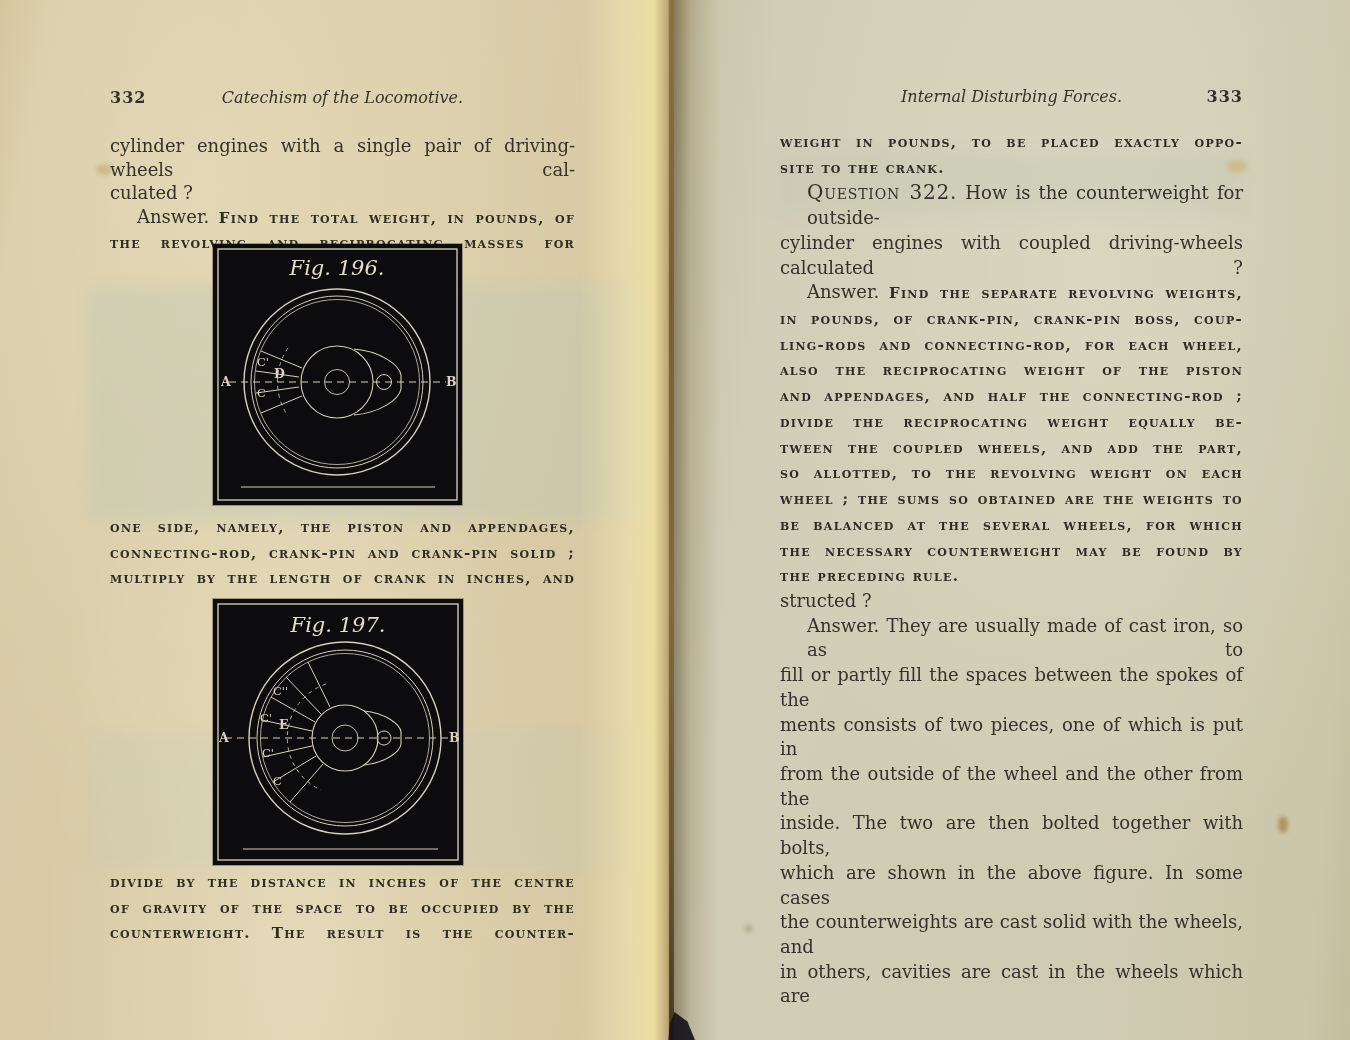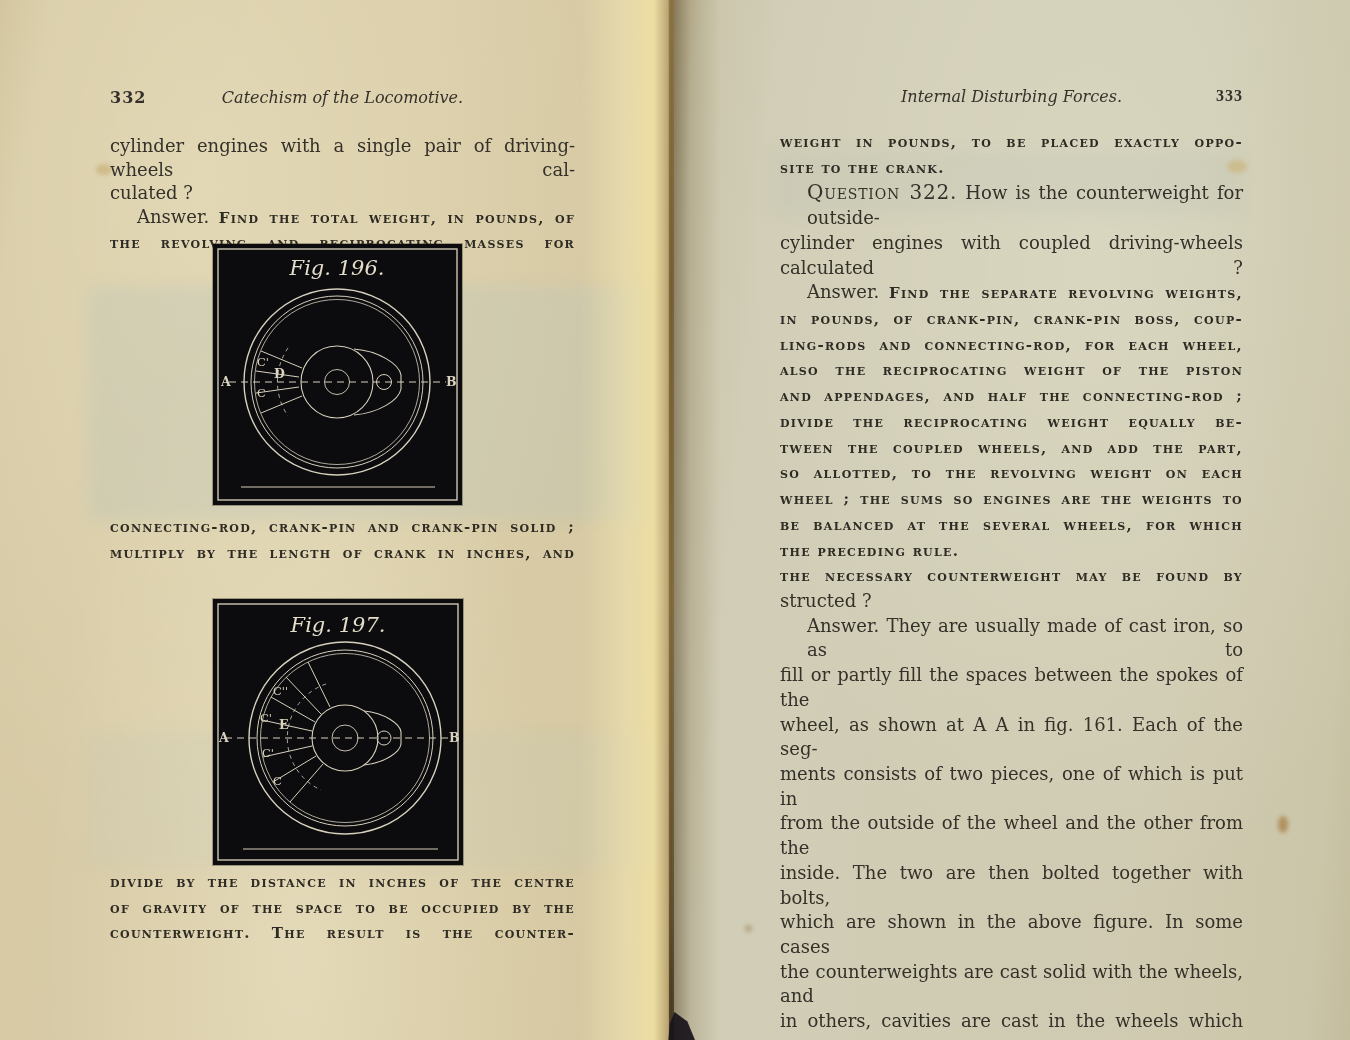--- a/index.html
+++ b/index.html
@@ -106,20 +106,21 @@
       <line x1="28" y1="243" x2="222" y2="243" stroke-width="1"></line>
     </g>
     <text class="figlabel b" x="8" y="142">A</text>
     <text class="figlabel b" x="233" y="142">B</text>
     <text class="figlabel" x="44" y="122">C'</text>
     <text class="figlabel b" x="61" y="134">D</text>
     <text class="figlabel" x="44" y="153">C</text>
   </svg>
 
   <div class="tb tb-left" style="top:514px;">
+      <div class="line j"><span class="s-sc">one side, namely, the piston and appendages,</span></div>
       <div class="line j"><span class="s-sc">connecting-rod, crank-pin and crank-pin solid ;</span></div>
       <div class="line j"><span class="s-sc">multiply by the length of crank in inches, and</span></div>
     </div>
 
   <svg class="fig" style="left:213px;top:599px;" width="250" height="266" viewBox="0 0 250 266">
     <rect width="250" height="266" fill="#0c0b0d"></rect>
     <rect x="5" y="5" width="240" height="256" fill="none" stroke="#cdc7b4" stroke-width="1.4"></rect>
     <text class="figtitle" x="125" y="33">Fig. 197.</text>
     <g stroke="#d6d0bd" fill="none">
       <circle cx="132" cy="139" r="96" stroke-width="1.4"></circle>
@@ -157,44 +158,43 @@
 </div>
 
 <div class="page page-right">
   <div class="ghost" style="left:100px;top:150px;width:470px;height:64px;background:rgba(180,190,175,.18);"></div>
   <div class="spot" style="left:555px;top:160px;width:20px;height:13px;background:rgba(200,160,70,.38);"></div>
   <div class="spot" style="left:606px;top:816px;width:10px;height:17px;background:rgba(158,110,44,.60);"></div>
   <div class="spot" style="left:73px;top:925px;width:7px;height:7px;background:rgba(120,92,42,.35);"></div>
 
   <div class="header" style="top:87px;left:108px;width:463px;">
     <span class="rt">Internal Disturbing Forces.</span>
-    <span class="pn" style="right:0;font-family:Liberation Serif, serif;">333</span>
+    <span class="pn" style="right:0;">333</span>
   </div>
 
   <div class="tb tb-right" style="top:129px;">
       <div class="line j"><span class="s-sc">weight in pounds, to be placed exactly oppo-</span></div>
       <div class="line"><span class="s-sc">site to the crank.</span></div>
       <div class="line j ind"><span class="s-scq">Question 322.</span> <span class="s-i">How is the counterweight for outside-</span></div>
       <div class="line j"><span class="s-i">cylinder engines with coupled driving-wheels calculated ?</span></div>
       <div class="line j ind"><span class="s-i">Answer.</span> <span class="s-sc">Find the separate revolving weights,</span></div>
       <div class="line j"><span class="s-sc">in pounds, of crank-pin, crank-pin boss, coup-</span></div>
       <div class="line j"><span class="s-sc">ling-rods and connecting-rod, for each wheel,</span></div>
       <div class="line j"><span class="s-sc">also the reciprocating weight of the piston</span></div>
       <div class="line j"><span class="s-sc">and appendages, and half the connecting-rod ;</span></div>
       <div class="line j"><span class="s-sc">divide the reciprocating weight equally be-</span></div>
       <div class="line j"><span class="s-sc">tween the coupled wheels, and add the part,</span></div>
       <div class="line j"><span class="s-sc">so allotted, to the revolving weight on each</span></div>
-      <div class="line j"><span class="s-sc">wheel ; the sums so engines are the weights to</span></div>
+      <div class="line j"><span class="s-sc">wheel ; the sums so obtained are the weights to</span></div>
       <div class="line j"><span class="s-sc">be balanced at the several wheels, for which</span></div>
+      <div class="line j"><span class="s-sc">the necessary counterweight may be found by</span></div>
       <div class="line"><span class="s-sc">the preceding rule.</span></div>
-      <div class="line j"><span class="s-sc">the necessary counterweight may be found by</span></div>
       <div class="line"><span class="s-i">structed ?</span></div>
       <div class="line j ind"><span class="s-i">Answer.</span> <span class="s-r">They are usually made of cast iron, so as to</span></div>
       <div class="line j"><span class="s-r">fill or partly fill the spaces between the spokes of the</span></div>
-      <div class="line j"><span class="s-r">wheel, as shown at</span> <span class="s-i">A A</span> <span class="s-r">in fig. 161.  Each of the seg-</span></div>
       <div class="line j"><span class="s-r">ments consists of two pieces, one of which is put in</span></div>
       <div class="line j"><span class="s-r">from the outside of the wheel and the other from the</span></div>
       <div class="line j"><span class="s-r">inside.  The two are then bolted together with bolts,</span></div>
       <div class="line j"><span class="s-r">which are shown in the above figure.  In some cases</span></div>
       <div class="line j"><span class="s-r">the counterweights are cast solid with the wheels, and</span></div>
       <div class="line j"><span class="s-r">in others, cavities are cast in the wheels which are</span></div>
     </div>
 </div>
 
 <div class="seam"></div>

